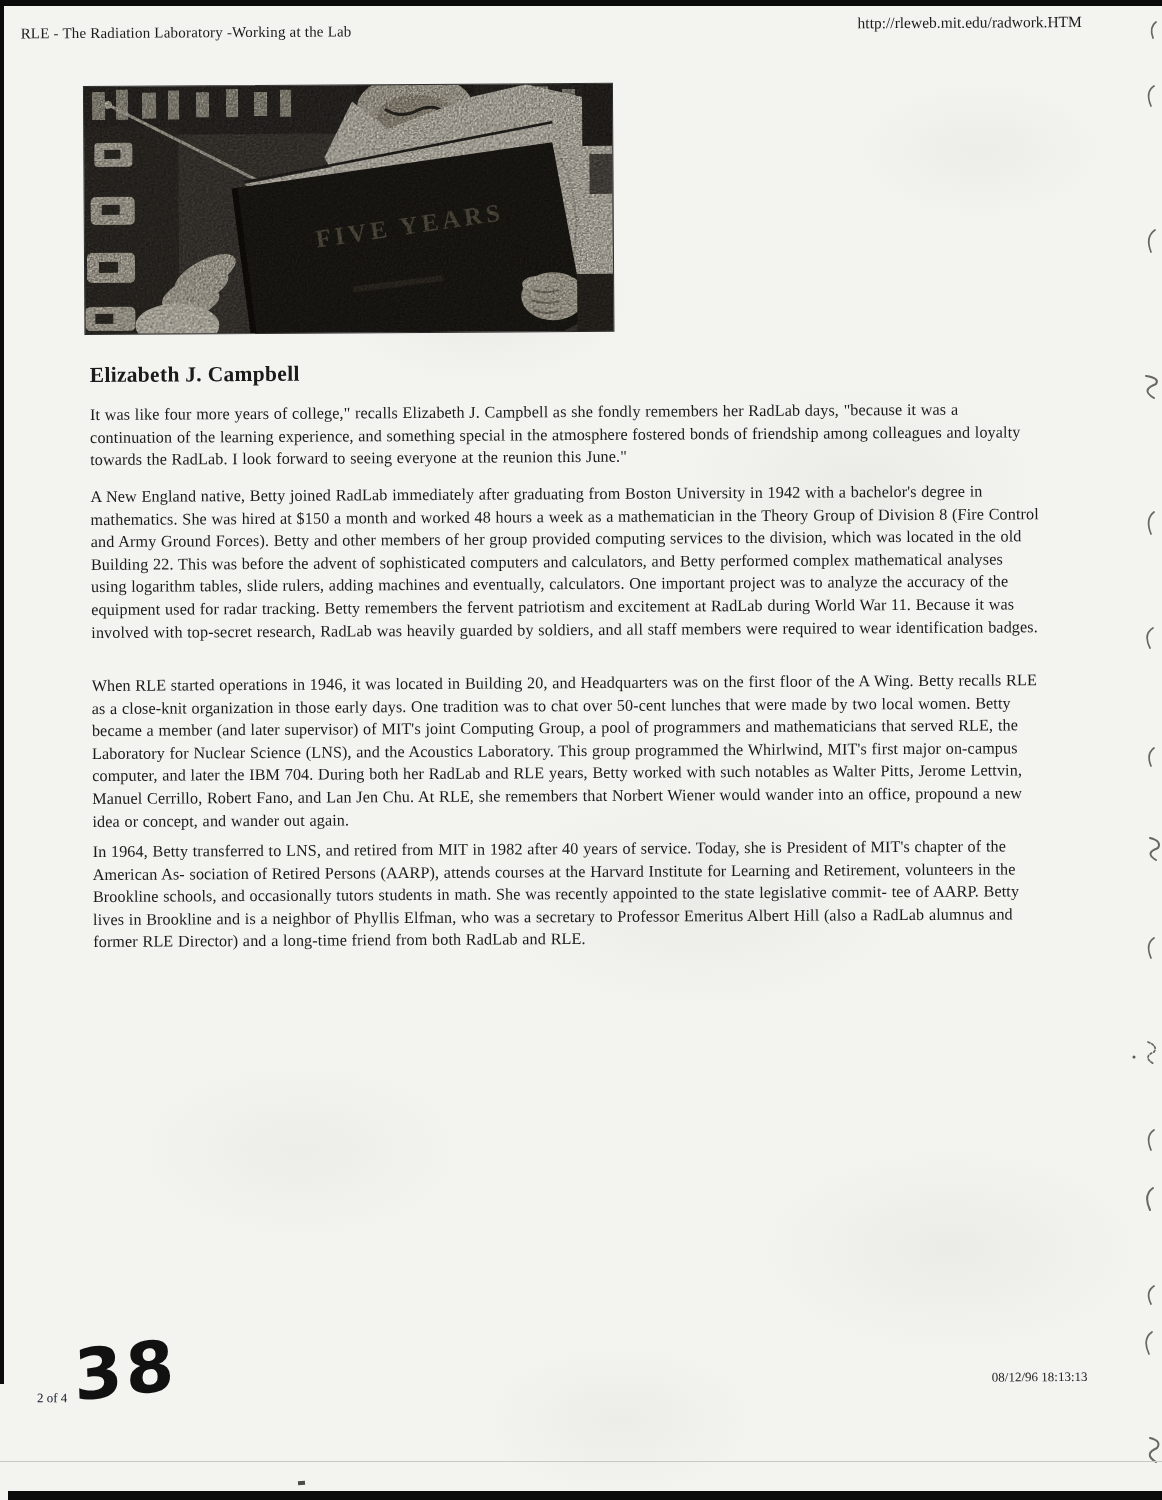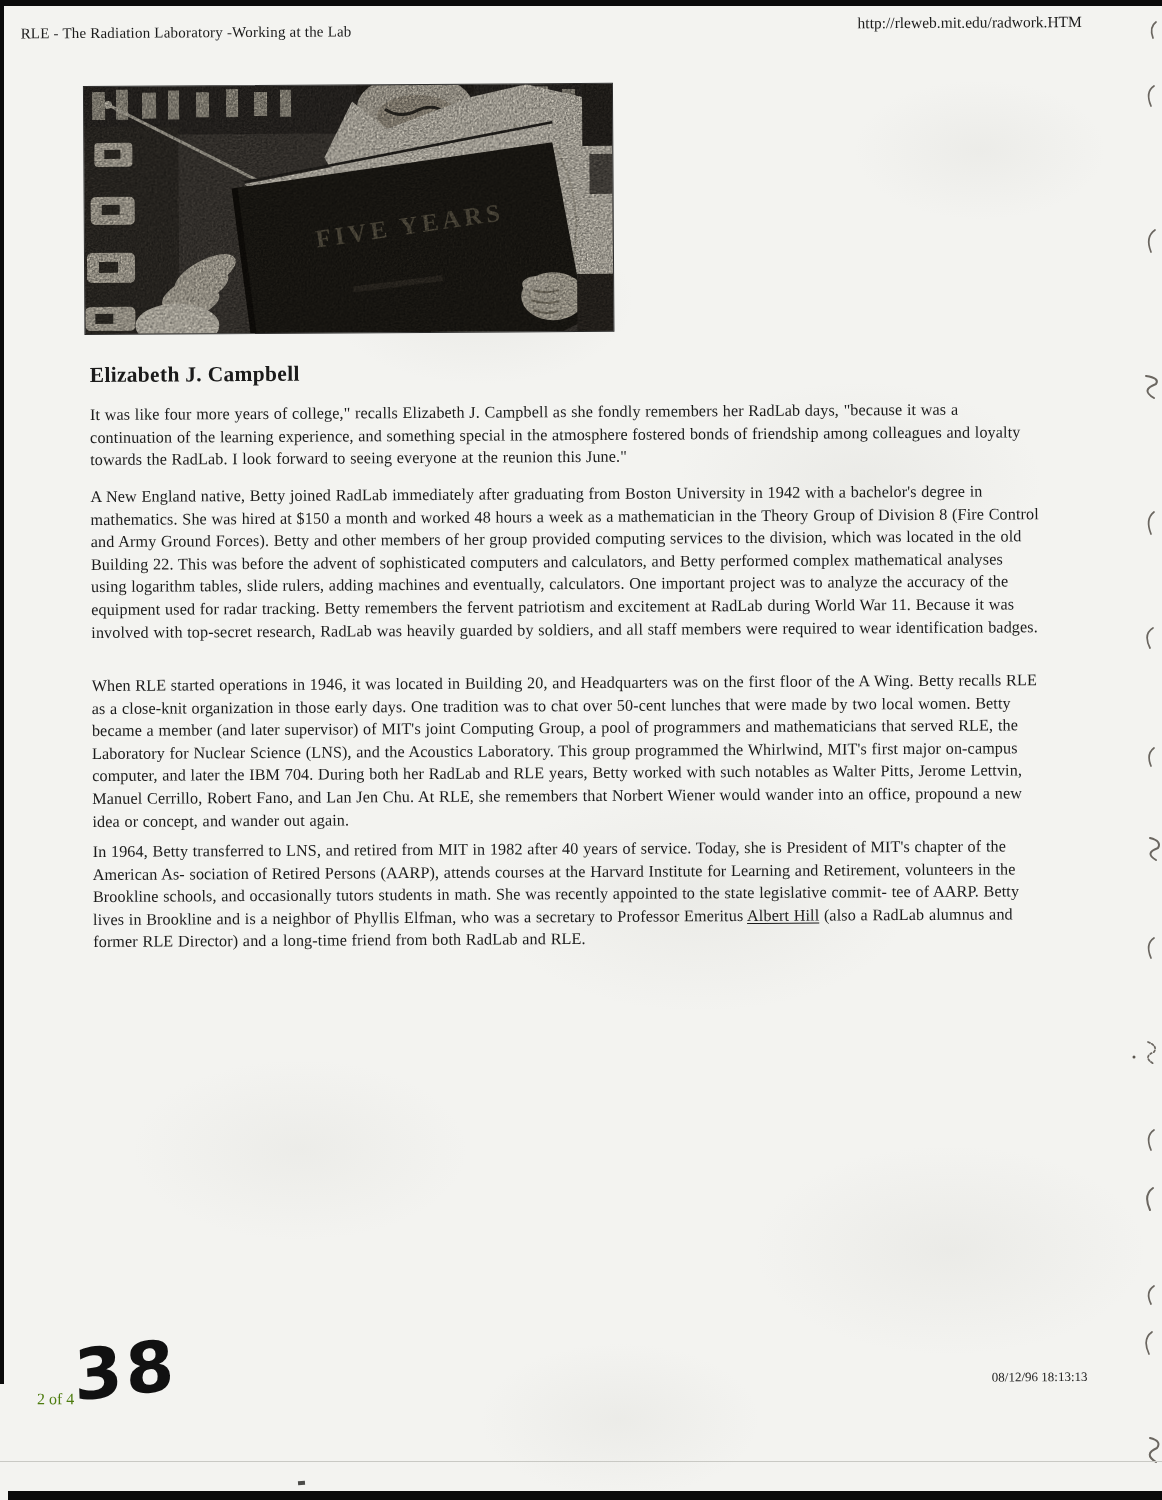--- a/index.html
+++ b/index.html
@@ -29,23 +29,23 @@
   .photo-frame{position:absolute;left:88px;top:84px;width:528px;height:247px;outline:1px solid #2b2b2b;background:#44403a;}
   .photo-frame svg{display:block;}
 
   .article-heading{position:absolute;left:92px;top:360px;font-size:21.5px;font-weight:bold;letter-spacing:.3px;}
 
   .para{position:absolute;left:92px;width:950px;font-size:16.2px;line-height:22.6px;letter-spacing:.1px;word-spacing:.5px;}
   .p1{top:401px;}
   .p2{top:483px;}
   .p3{top:672px;}
   .p4{top:838px;}
-  .printed-link{text-decoration:underline;text-underline-offset:2px;text-align:right;}
+  .printed-link{text-underline-offset:2px;text-align:right;}
 
-  .footer-page{position:absolute;left:33px;top:1387px;font-size:16px;color:#4d7c0f;}
+  .footer-page{position:absolute;left:33px;top:1387px;font-size:13px;color:#0f172a;}
   .handwritten{
     position:absolute;left:70px;top:1333px;
     font-family:"DejaVu Sans", sans-serif;font-weight:900;font-size:70px;line-height:70px;
     color:#111;transform:rotate(-6deg) skewX(-4deg);letter-spacing:3px;
   }
   .footer-timestamp{position:absolute;left:988px;top:1372px;font-size:13px;}
 
   
   .bar-top{position:absolute;left:0;top:0;width:1162px;height:6px;background:#0b0b0b;}
   .bar-left{position:absolute;left:0;top:0;width:4px;height:1384px;background:#0b0b0b;}

